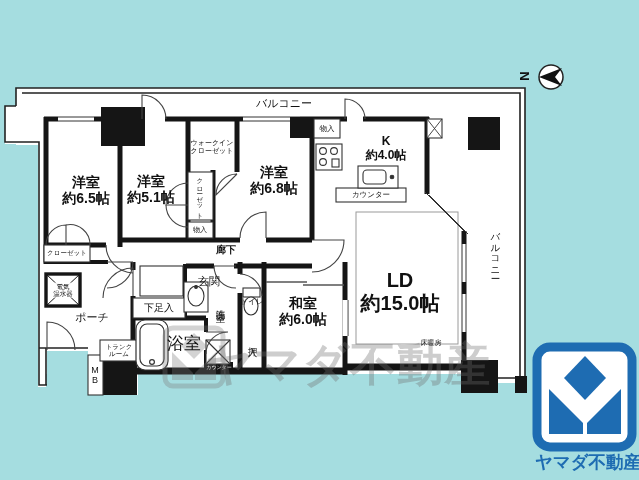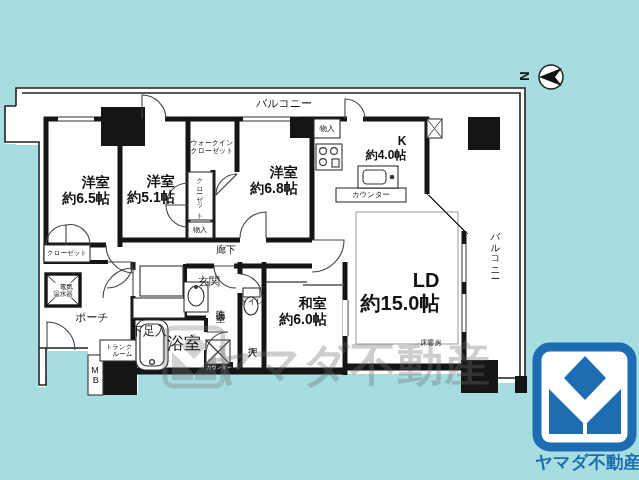--- a/index.html
+++ b/index.html
@@ -1,20 +1,20 @@
 <!DOCTYPE html>
 <html><head>
 <meta charset="utf-8">
 <style>
   html,body{margin:0;padding:0;}
   #stage{position:relative;width:639px;height:480px;overflow:hidden;
          font-family:"Liberation Sans",sans-serif;}
   #plan-svg{position:absolute;left:0;top:0;}
   .lbl{position:absolute;transform:translate(-50%,-50%);color:#111;
-       text-align:right;white-space:pre-line;line-height:1.14;}
+       text-align:center;white-space:pre-line;line-height:1.14;}
   .lbl.b{font-weight:bold;}
   .lbl.v{writing-mode:vertical-rl;text-orientation:upright;white-space:pre;letter-spacing:1px;}
   .lbl.bg{background:rgba(255,255,255,.88);padding:0 1px;}
   #watermark-text{position:absolute;left:206px;top:334px;font-size:46px;font-weight:bold;
        color:#6e6e6e;opacity:.34;letter-spacing:1px;white-space:nowrap;}
   #brand-text{position:absolute;left:588px;top:462px;transform:translate(-50%,-50%);
        font-size:17.5px;font-weight:bold;white-space:nowrap;}
   #north-label{position:absolute;left:524px;top:76px;transform:translate(-50%,-50%) rotate(-90deg);
        font-size:13px;font-weight:bold;color:#111;}
 </style>
@@ -200,23 +200,23 @@
       <div class="lbl" style="left: 212px; top: 147px; font-size: 7px;">ウォークイン
 クローゼット</div>
       <div class="lbl b" style="left: 274px; top: 181px; font-size: 14px;">洋室
 約6.8帖</div>
       <div class="lbl v" style="left: 200px; top: 195px; font-size: 6.5px;">クローゼット</div>
       <div class="lbl" style="left: 200px; top: 230px; font-size: 7px;">物入</div>
       <div class="lbl" style="left: 327px; top: 129px; font-size: 7.5px;">物入</div>
       <div class="lbl b" style="left: 386px; top: 149px; font-size: 12px;">K
 約4.0帖</div>
       <div class="lbl" style="left: 371px; top: 195px; font-size: 7.5px;">カウンター</div>
-      <div class="lbl" style="left: 226px; top: 250px; font-size: 10px;">廊下</div>
+      <div class="lbl" style="left: 226px; top: 250px; font-size: 10px; font-weight: bold;">廊下</div>
       <div class="lbl" style="left: 161px; top: 281px; font-size: 11px; margin-left: 48px;">玄関</div>
-      <div class="lbl" style="left: 149px; top: 308px; font-size: 12px; margin-top: 24px;">下足入</div>
+      <div class="lbl" style="left: 159px; top: 308px; font-size: 10px;">下足入</div>
       <div class="lbl" style="left: 92px; top: 317px; font-size: 11px;">ポーチ</div>
       <div class="lbl bg" style="left: 63px; top: 290px; font-size: 6.5px;">電気
 温水器</div>
       <div class="lbl" style="left: 67px; top: 253px; font-size: 6.5px;">クローゼット</div>
       <div class="lbl bg" style="left: 119px; top: 350px; font-size: 6.5px;">トランク
 ルーム</div>
       <div class="lbl" style="left: 95px; top: 375px; font-size: 9px;">M
 B</div>
       <div class="lbl" style="left: 184px; top: 344px; font-size: 17px;">浴室</div>
       <div class="lbl v" style="left: 220px; top: 304px; font-size: 9.5px;">洗面室</div>

